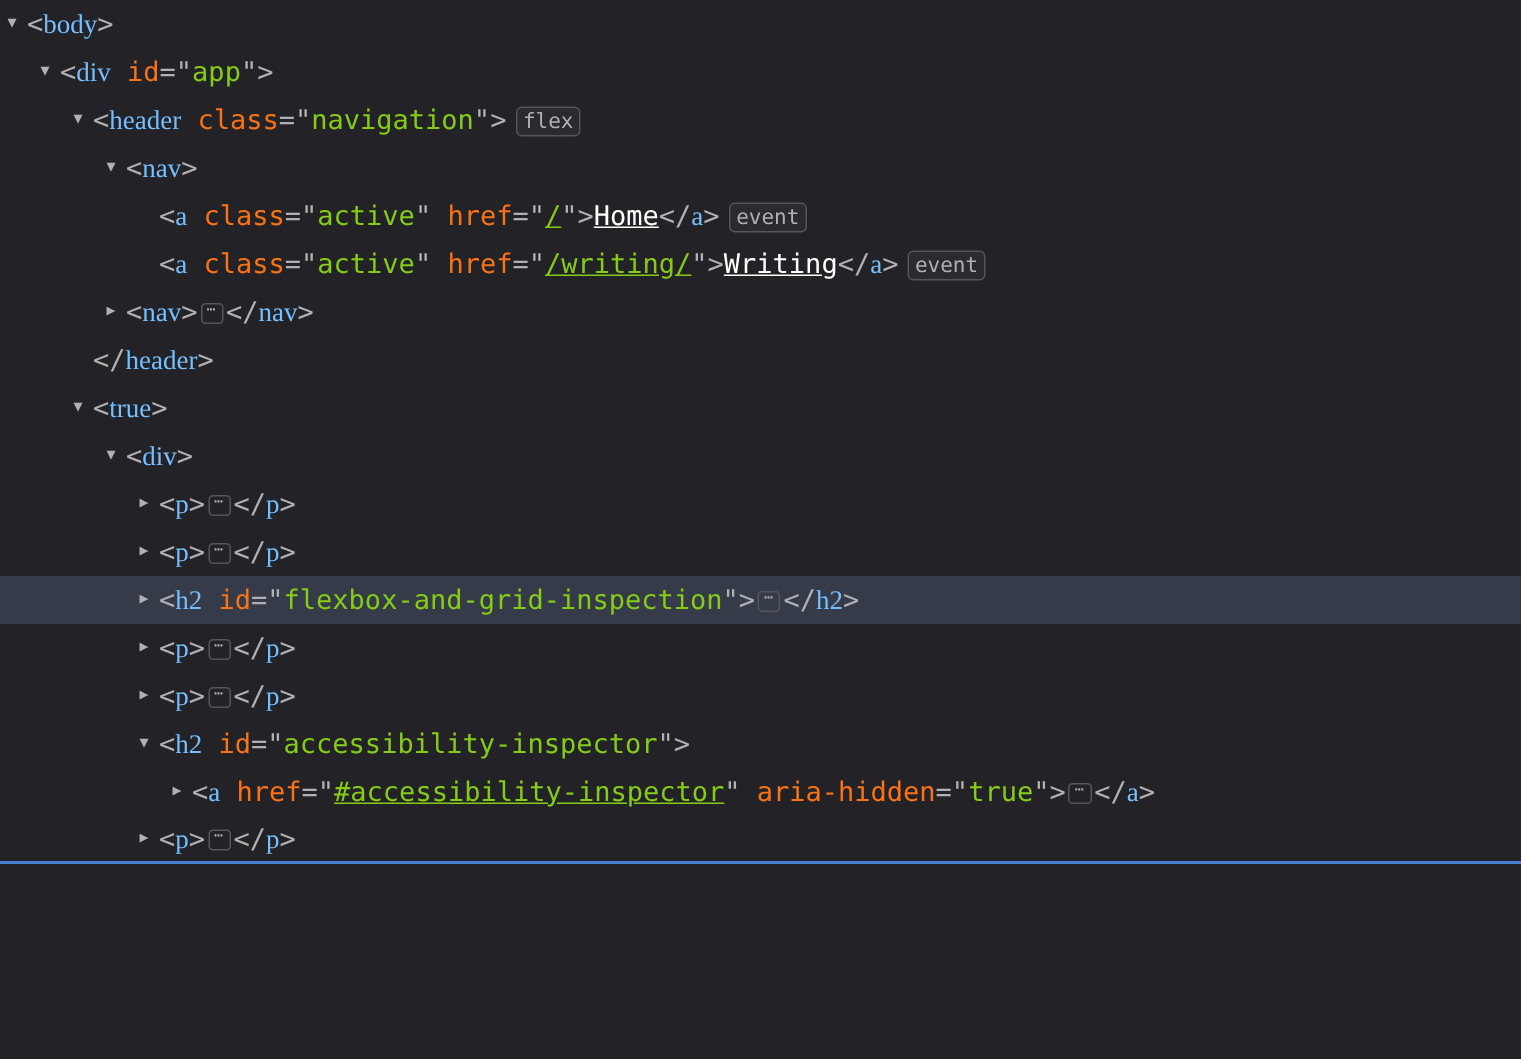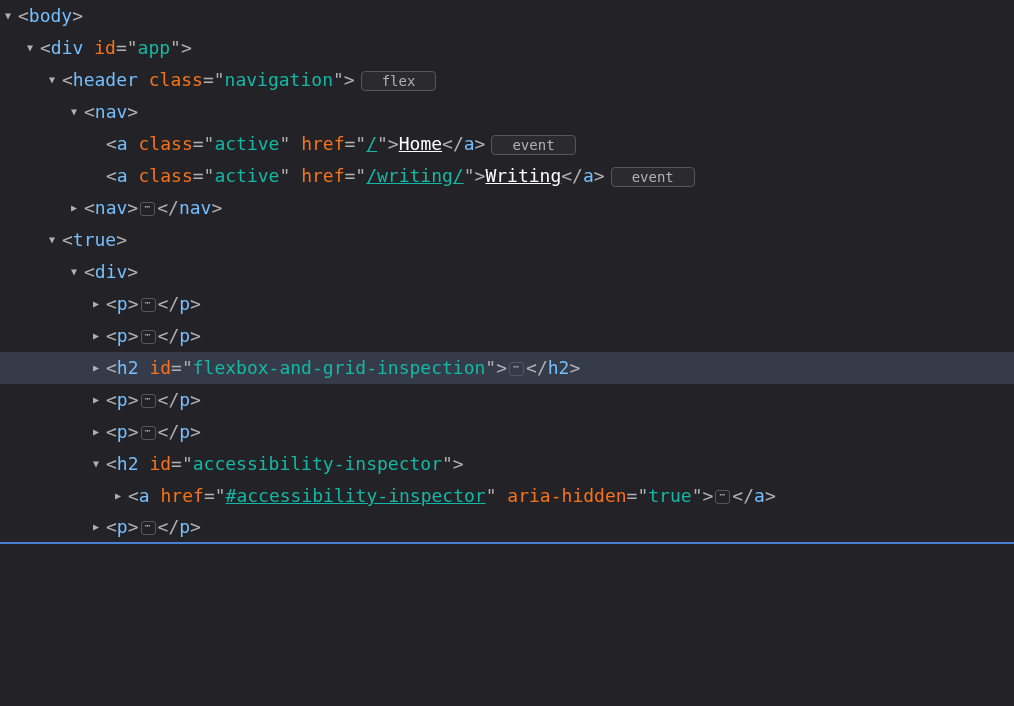--- a/index.html
+++ b/index.html
@@ -39,42 +39,43 @@
       user-select: none;
     }
     .indent {
       display: inline-block;
     }
     .punct {
       color: #b1b1b3;
     }
     .tag {
       color: #75bfff;
+      font-family: Liberation Serif, serif;
     }
     .attr-name {
       color: #f97316;
     }
     .attr-value {
-      color: #14b8a6;
+      color: #84cc16;
     }
     .attr-value.underline {
       text-decoration: underline;
     }
     .text-content {
       color: #ffffff;
       text-decoration: underline;
     }
     .badge {
       display: inline-block;
       background: #2b2b2f;
       color: #b1b1b3;
       border: 1px solid #55555b;
       border-radius: 4px;
       font-size: 14px;
-      padding: 0 20px;
+      padding: 0 4px;
       line-height: 18px;
       margin-left: 6px;
       vertical-align: middle;
     }
     .ellipsis-box {
       display: inline-block;
       border: 1px solid #55555b;
       border-radius: 3px;
       color: #b1b1b3;
       font-size: 10px;
@@ -119,20 +120,25 @@
       <span class="twisty"></span>
       <span><span class="punct">&lt;</span><span class="tag">a</span> <span class="attr-name">class</span><span class="punct">="</span><span class="attr-value">active</span><span class="punct">"</span> <span class="attr-name">href</span><span class="punct">="</span><span class="attr-value underline">/writing/</span><span class="punct">"</span><span class="punct">&gt;</span><span class="text-content">Writing</span><span class="punct">&lt;/</span><span class="tag">a</span><span class="punct">&gt;</span><span class="badge">event</span></span>
     </div>
     <div class="tree-row">
       <span class="indent" style="width:66px"></span>
       <span class="twisty">▶</span>
       <span><span class="punct">&lt;</span><span class="tag">nav</span><span class="punct">&gt;</span><span class="ellipsis-box">⋯</span><span class="punct">&lt;/</span><span class="tag">nav</span><span class="punct">&gt;</span></span>
     </div>
     <div class="tree-row">
       <span class="indent" style="width:44px"></span>
+      <span class="twisty"></span>
+      <span><span class="punct">&lt;/</span><span class="tag">header</span><span class="punct">&gt;</span></span>
+    </div>
+    <div class="tree-row">
+      <span class="indent" style="width:44px"></span>
       <span class="twisty">▼</span>
       <span><span class="punct">&lt;</span><span class="tag">true</span><span class="punct">&gt;</span></span>
     </div>
     <div class="tree-row">
       <span class="indent" style="width:66px"></span>
       <span class="twisty">▼</span>
       <span><span class="punct">&lt;</span><span class="tag">div</span><span class="punct">&gt;</span></span>
     </div>
     <div class="tree-row">
       <span class="indent" style="width:88px"></span>

